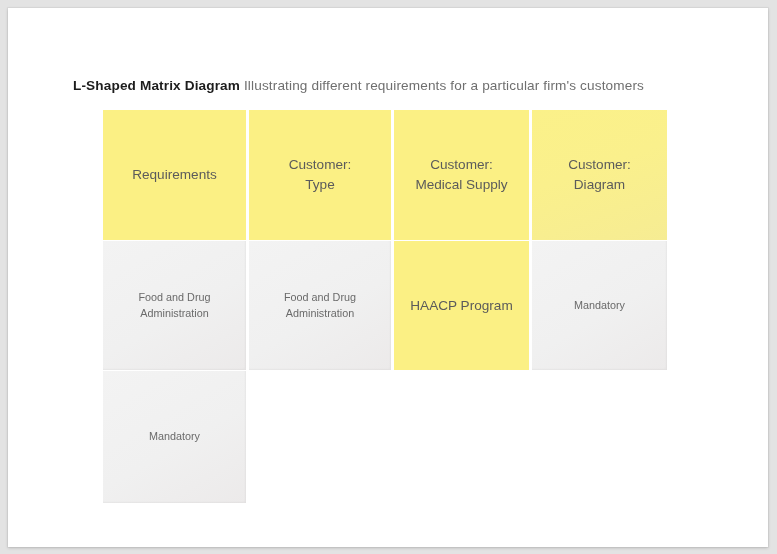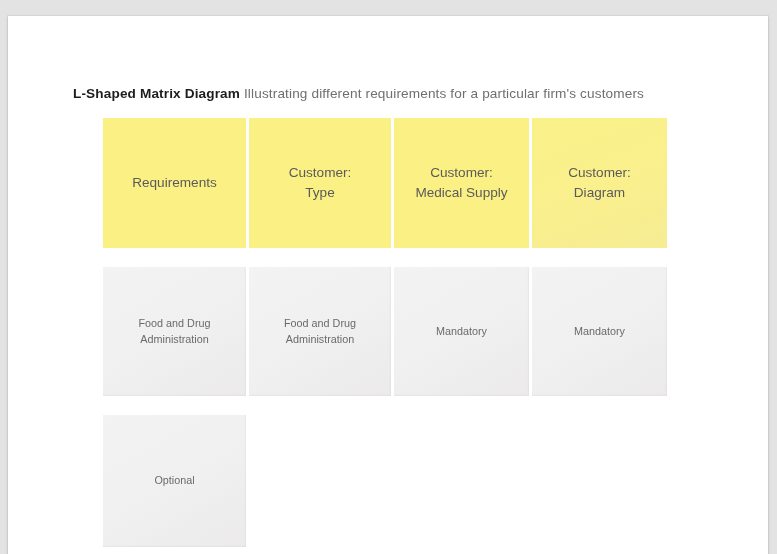--- a/index.html
+++ b/index.html
@@ -8,21 +8,20 @@
     background:#e3e3e3;
     font-family:"Liberation Sans", sans-serif;
     overflow:hidden;
   }
   #app {
     position:absolute;
     left:8px; top:8px;
     width:760px; height:539px;
     background:#ffffff;
     box-shadow:0 1px 3px rgba(0,0,0,0.18), 0 0 0 1px rgba(0,0,0,0.03);
-    margin-top:8px;
   }
   #title {
     position:absolute;
     left:65px; top:68px;
     width:640px;
     font-size:13.6px;
     line-height:19px;
     color:#6f6f6f;
     white-space:nowrap;
     letter-spacing:0.01em;
@@ -31,21 +30,21 @@
     font-weight:bold;
     color:#1d1d1d;
   }
   #matrix {
     position:absolute;
     left:95px; top:102px;
     width:558px; height:394px;
     display:grid;
     grid-template-columns:143px 142px 135px 135px;
     grid-template-rows:130px 129px 132px;
-    gap:19px 3px;
+    gap:1px 3px;
   }
   .cell {
     display:flex;
     align-items:center;
     justify-content:center;
     text-align:center;
     padding:4px 8px;
     line-height:1.45;
   }
   
@@ -107,33 +106,30 @@
         <span class="txt">Administration</span>
       </span>
     </div>
     <div class="cell grey">
       <span>
         <span class="txt">Food and Drug</span>
         <span class="txt">Administration</span>
       </span>
     </div>
 
+    <div class="cell yellow">
+      <span class="txt">HAACP Program</span>
+    </div>
     <div class="cell grey">
       <span>
         <span class="txt">Mandatory</span>
 
       </span>
     </div>
     <div class="cell grey">
       <span>
         <span class="txt">Mandatory</span>
 
       </span>
     </div>
-    <div class="cell grey">
-      <span>
-        <span class="txt">Optional</span>
-
-      </span>
-    </div>
 
   </div>
 </div>
 
 </body></html>

